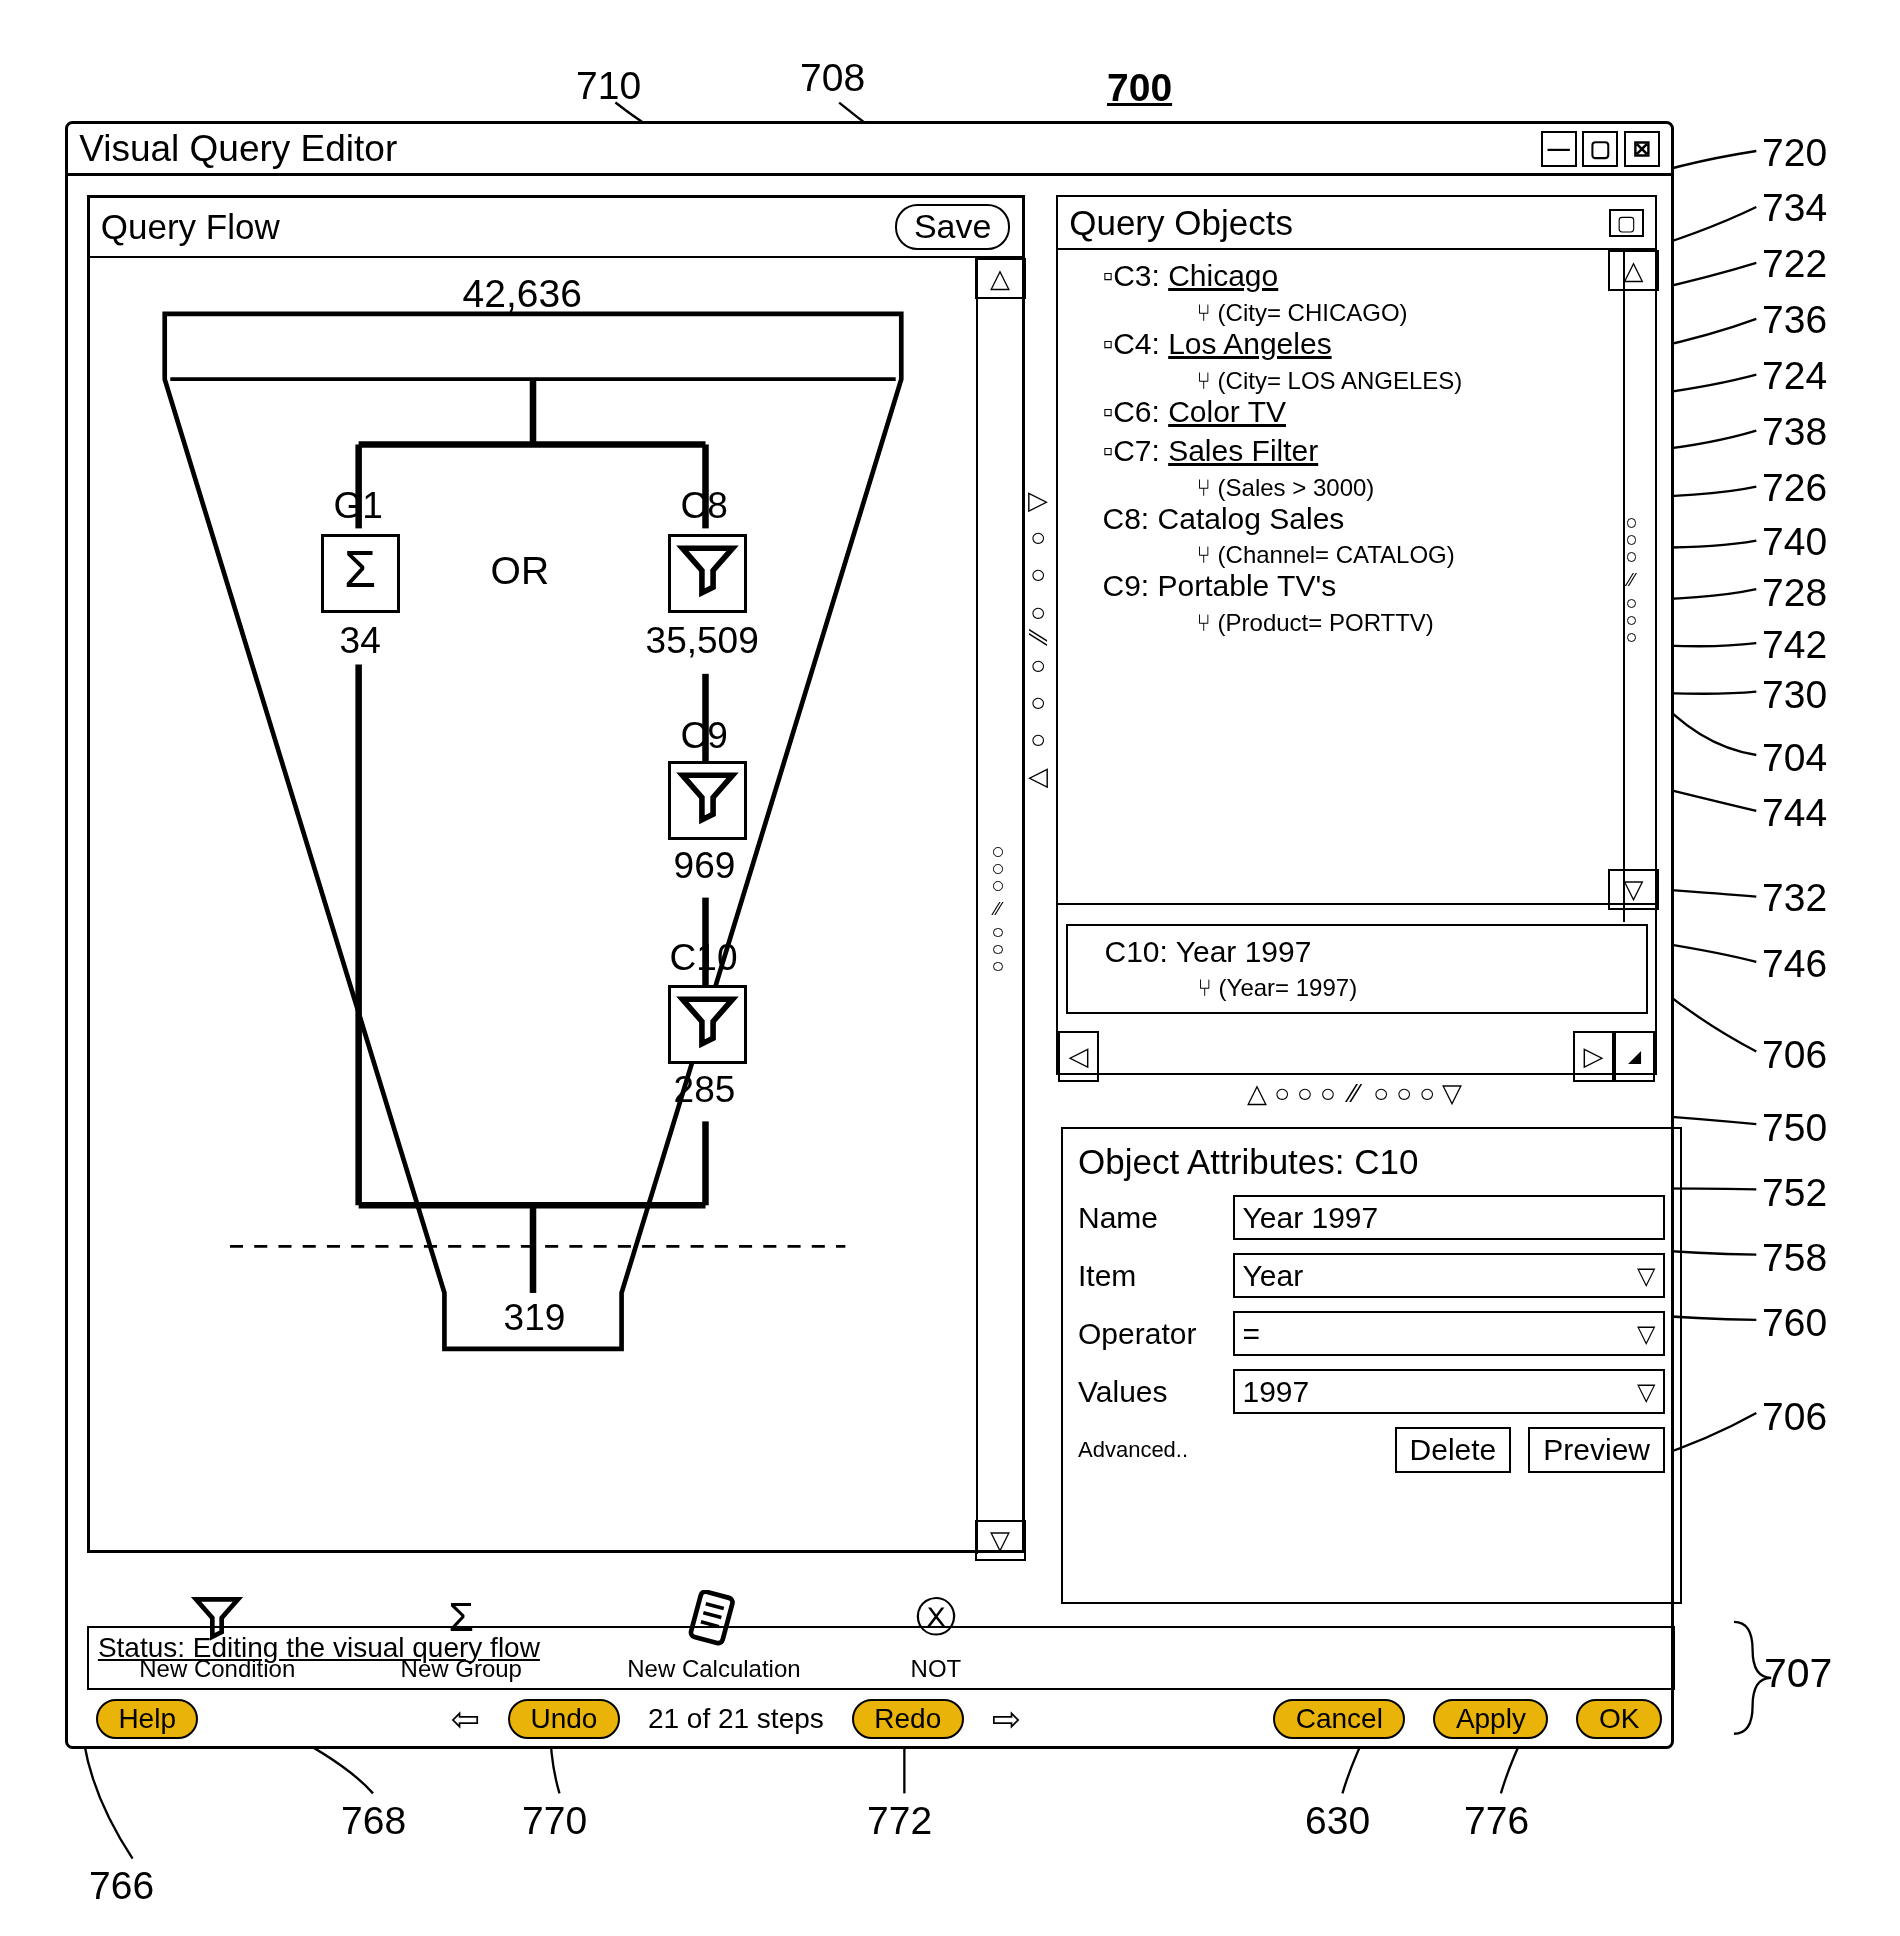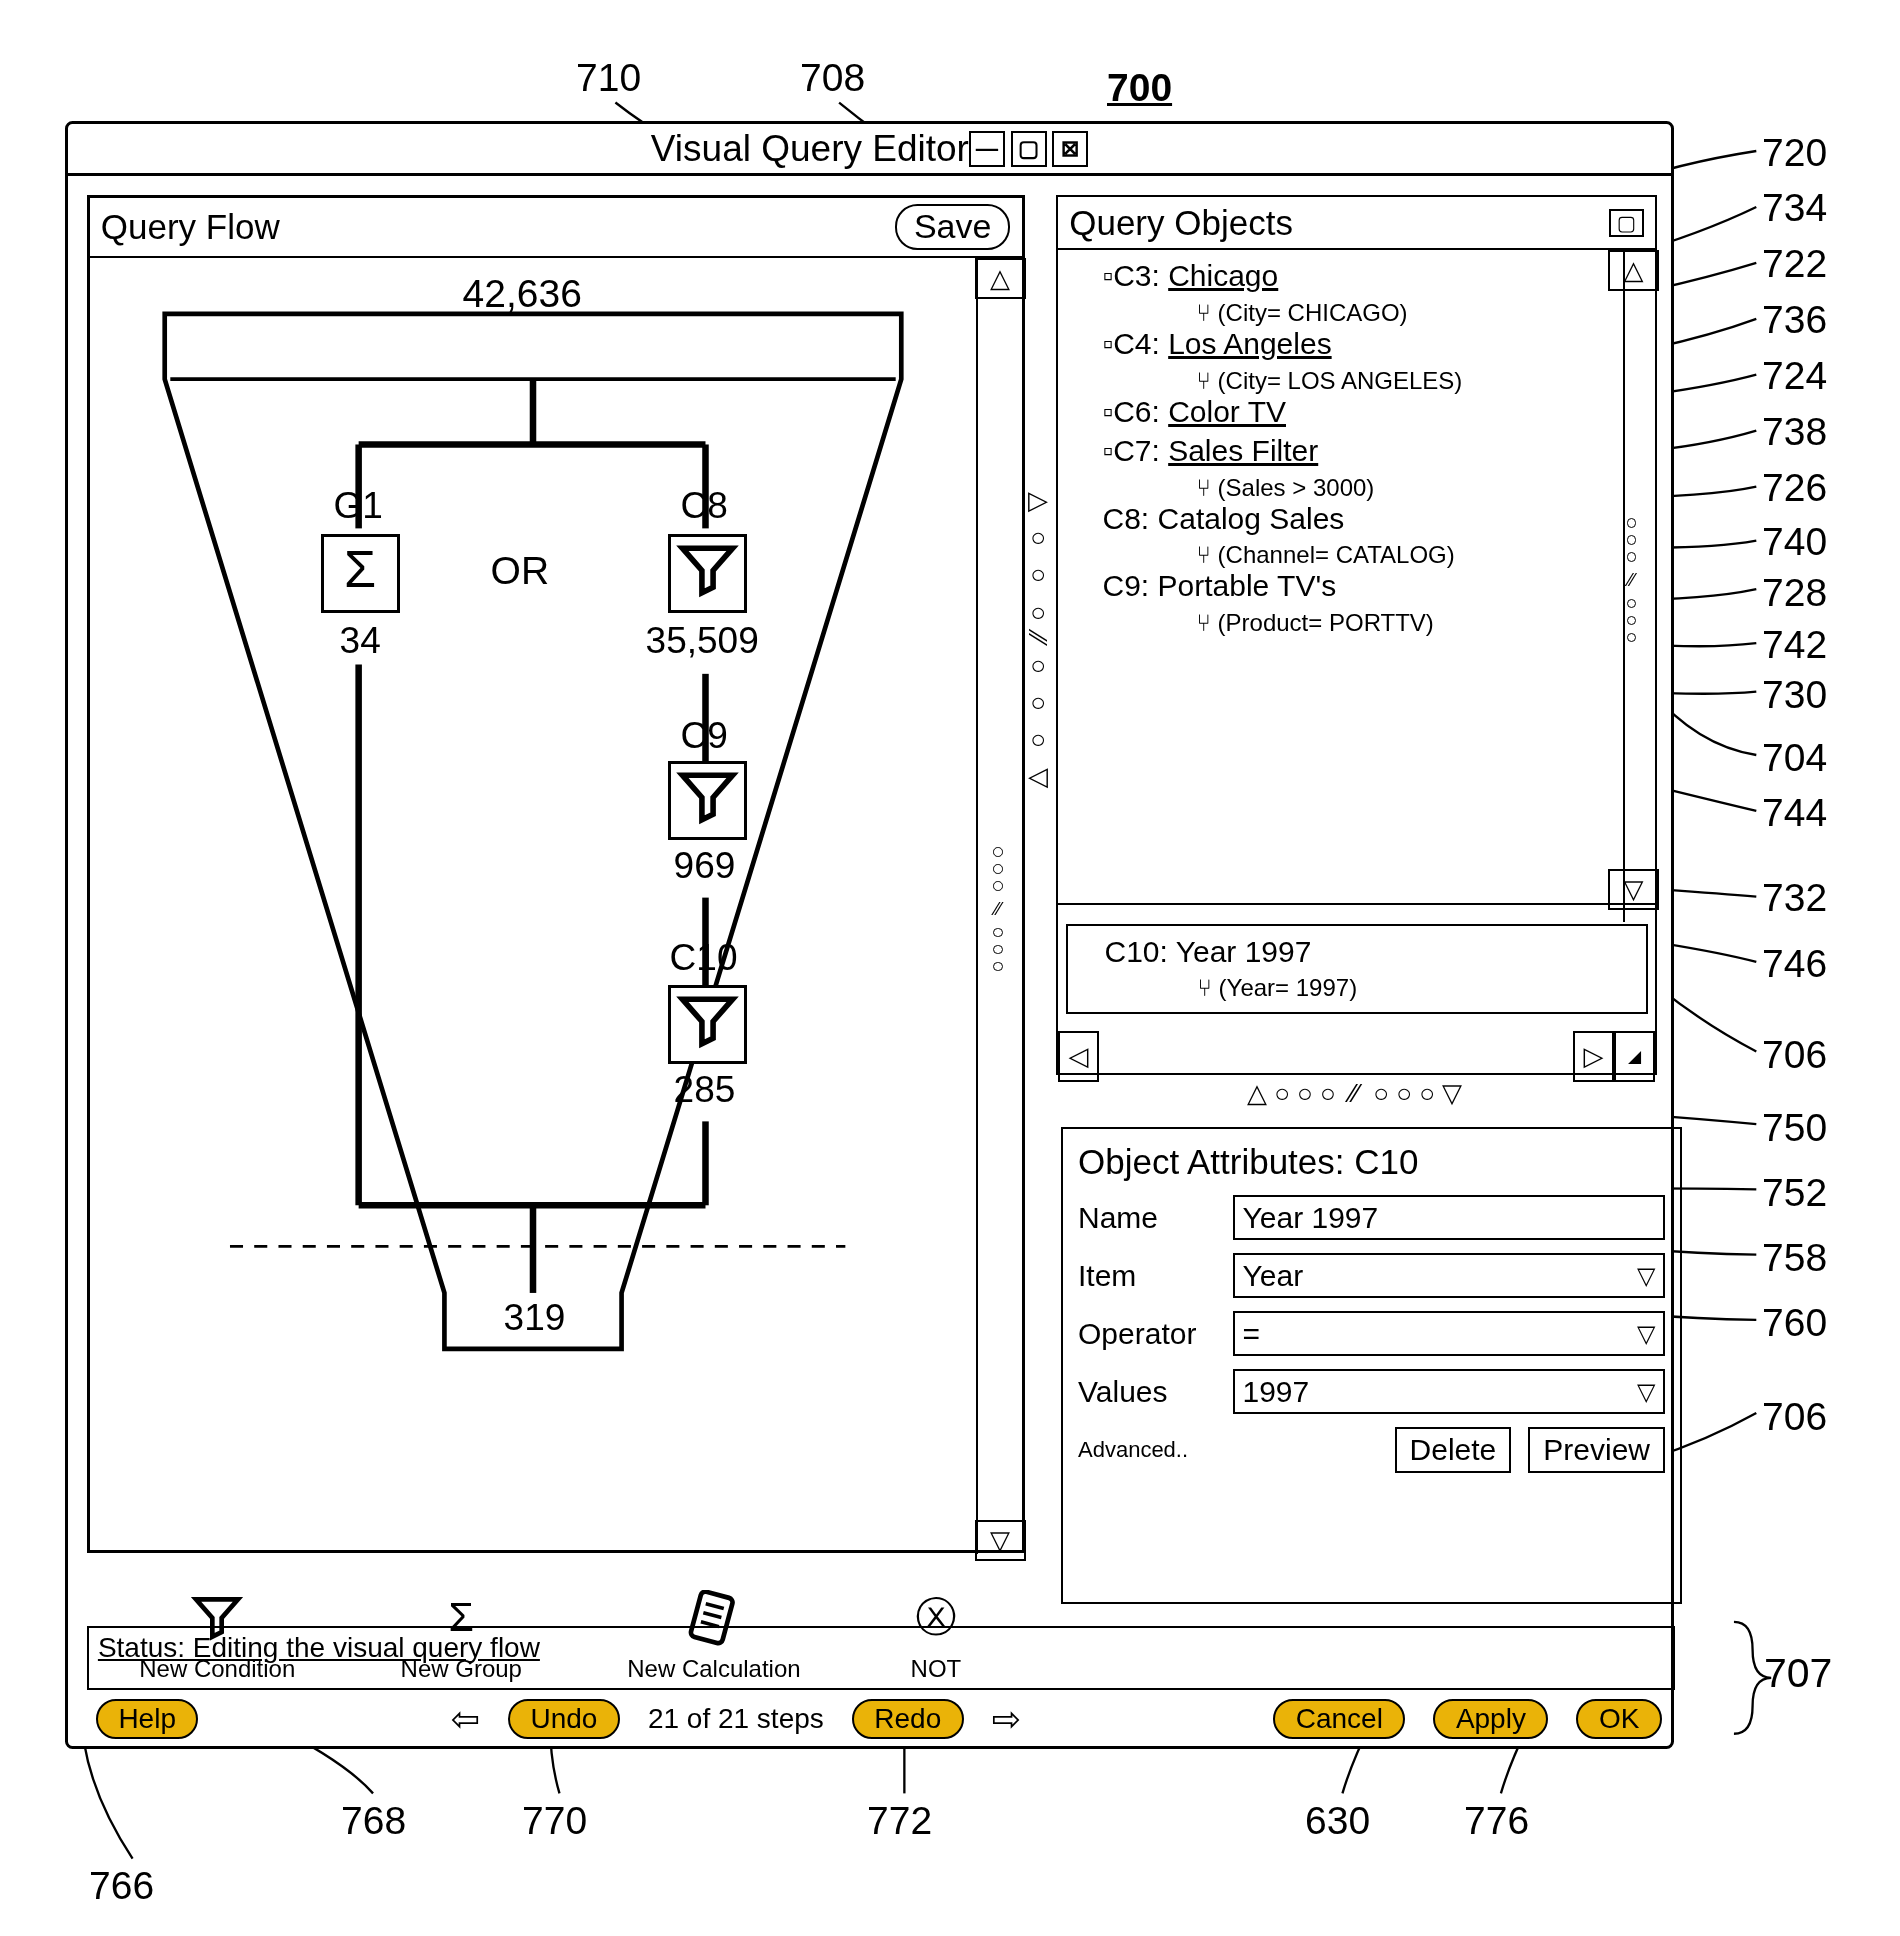--- a/index.html
+++ b/index.html
@@ -34,21 +34,21 @@
     height: 1622px;
     border: 3.7px solid black;
     border-radius: 7.5px;
     background: white;
   }
   .titlebar {
     border-bottom: 3.7px solid black;
     padding: 3.7px 11.2px;
     display: flex;
     align-items: center;
-    justify-content: center;
+    justify-content: space-between;
     font-size: 37px;
   }
   .winctrls { display: flex; gap: 5.6px; }
   .winctrl {
     width: 32px; height: 32px; border: 2.8px solid black;
     display: flex; align-items: center; justify-content: center;
     font-size: 22.4px; font-weight: bold;
   }
   .body {
     position: relative;
@@ -227,21 +227,21 @@
   .spacer { flex: 1; }
   
 </style>
 </head>
 <body>
 
 <div class="page">
 
   <div class="callout underline" style="left:1107px;top:50px;font-weight:bold">700</div>
 
-  <div class="callout" style="left:576px;top:56px">710</div>
+  <div class="callout" style="left:576px;top:64px">710</div>
   <div class="callout" style="left:800px;top:56px">708</div>
 
   <div class="callout" style="left:871px;top:471px">701</div>
   <div class="callout" style="left:871px;top:578px">712</div>
   <div class="callout underline" style="left:708px;top:1134px">702</div>
   <div class="callout" style="left:248px;top:1380px">703a</div>
   <div class="callout" style="left:707px;top:1380px">703b</div>
 
   <div class="callout" style="left:1762px;top:131px">720</div>
   <div class="callout" style="left:1762px;top:186px">734</div>

